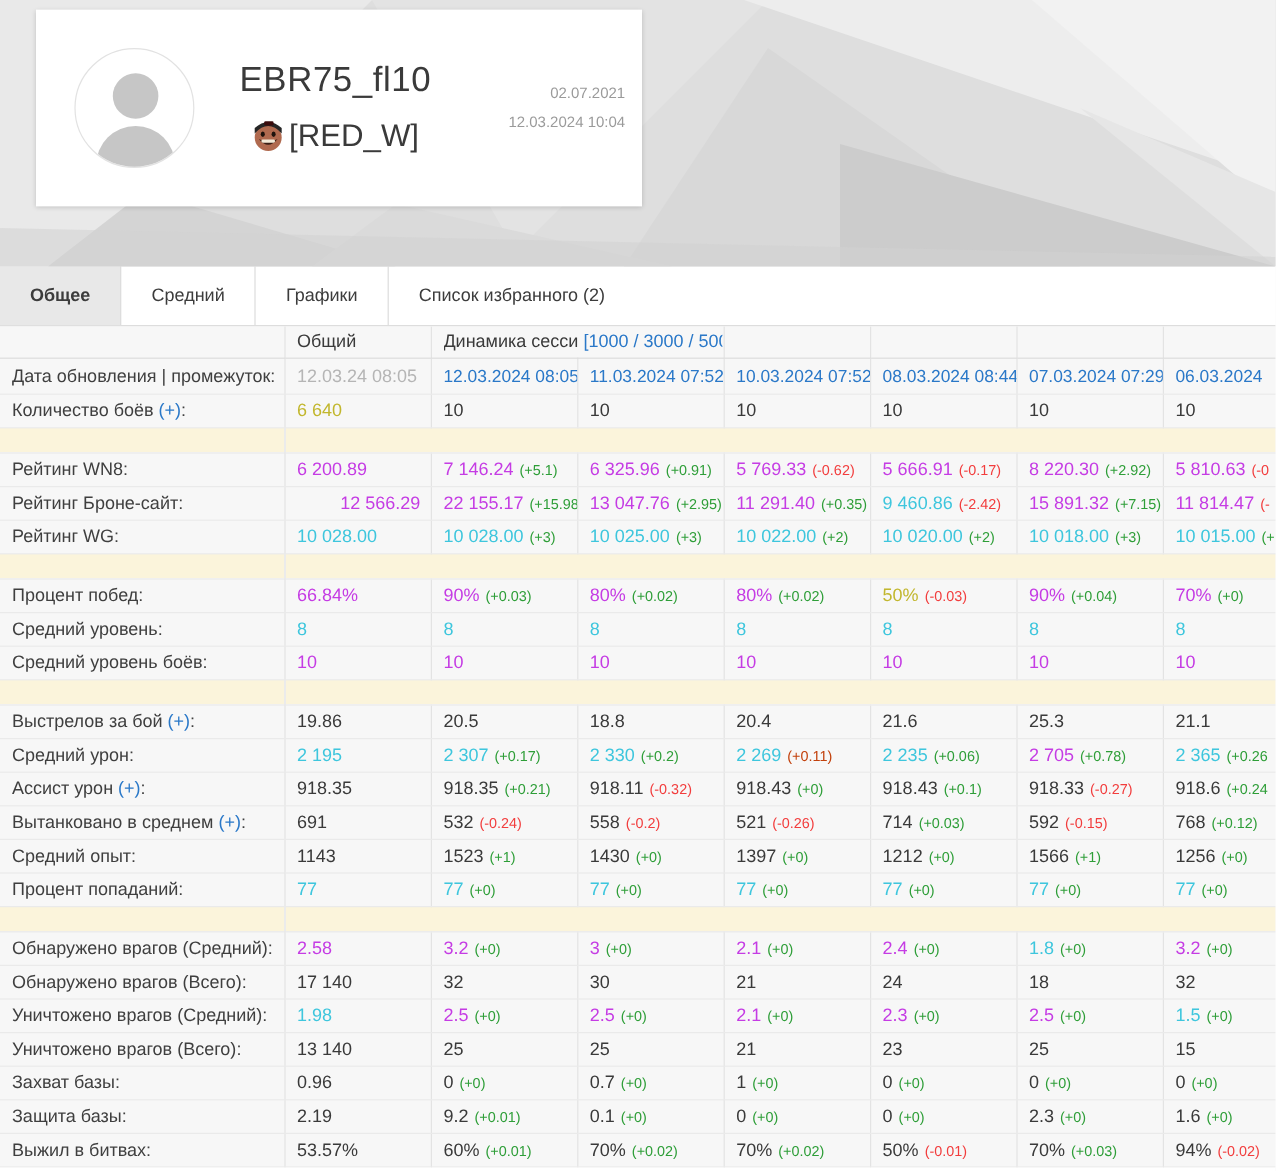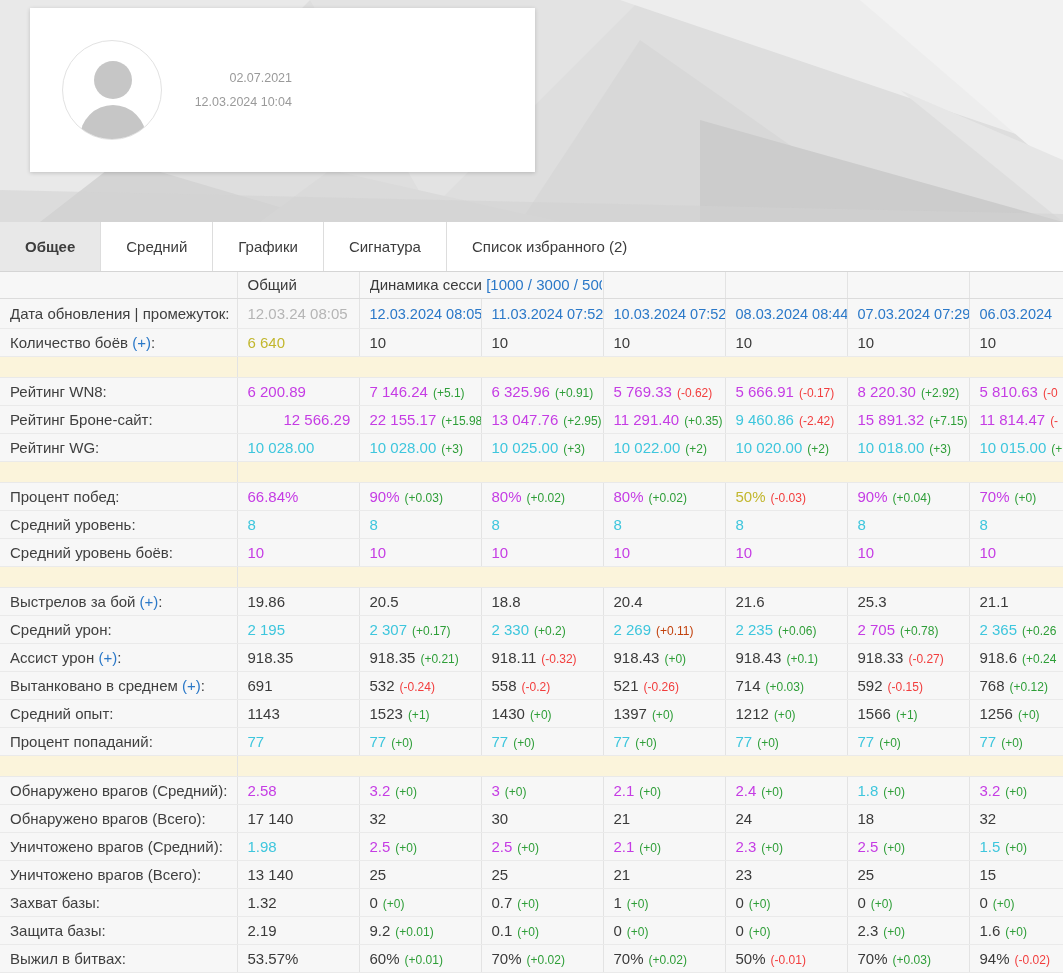--- a/index.html
+++ b/index.html
@@ -68,32 +68,46 @@
     <polygon points="120,160 330,222 40,222" fill="#d4d4d4"></polygon>
     <polygon points="330,170 560,222 260,222" fill="#dadada"></polygon>
     <polygon points="0,190 1063,214 1063,222 0,222" fill="#d2d2d2" opacity="0.55"></polygon>
   </svg>
 
   <div class="profile-card">
     <div class="avatar">
       <div class="head"></div>
       <div class="body"></div>
     </div>
+    <div class="id-block">
+      <div class="player-name">EBR75_fl10</div>
+      <div class="clan-line">
+        <svg viewBox="0 0 24 24">
+          <circle cx="12" cy="13" r="10" fill="#b06a4f"></circle>
+          <path d="M2 10 Q12 -1 22 10 L22 6 Q12 -3 2 6 Z" fill="#262626"></path>
+          <rect x="9" y="1" width="7" height="3" rx="1" fill="#3a0c0c"></rect>
+          <ellipse cx="8" cy="10.5" rx="1.5" ry="2" fill="#1e130d"></ellipse>
+          <ellipse cx="16" cy="10.5" rx="1.5" ry="2" fill="#1e130d"></ellipse>
+          <path d="M5 14 Q12 22.5 19 14 Q12 18 5 14 Z" fill="#3a1f15"></path>
+          <rect x="7" y="14.4" width="10" height="2.4" rx="1" fill="#f2ead8"></rect>
+        </svg>
+        <span>[RED_W]</span>
+      </div>
+    </div>
     <div class="dates-block">
       <div>02.07.2021</div>
       <div>12.03.2024 10:04</div>
     </div>
   </div>
 </div>
 
 <div class="tabbar">
   <div class="tab active">Общее</div>
   <div class="tab">Средний</div>
   <div class="tab">Графики</div>
-  <div class="tab">Сигнатура</div>
   <div class="tab" style="border-right:none;">Список избранного (2)</div>
 </div>
 
 <div class="table-wrap">
   <table class="stats">
     <colgroup>
       <col style="width:237px">
       <col style="width:122px">
         <col style="width:122px">
         <col style="width:122px">
@@ -307,21 +321,21 @@
           <td><span style="color: rgb(58, 58, 58);">13 140</span></td>
           <td><span style="color: rgb(58, 58, 58);">25</span></td>
           <td><span style="color: rgb(58, 58, 58);">25</span></td>
           <td><span style="color: rgb(58, 58, 58);">21</span></td>
           <td><span style="color: rgb(58, 58, 58);">23</span></td>
           <td><span style="color: rgb(58, 58, 58);">25</span></td>
           <td><span style="color: rgb(58, 58, 58);">15</span></td>
         </tr>
         <tr>
           <td class="lbl"><span>Захват базы</span><span>:</span></td>
-          <td><span style="color: rgb(58, 58, 58);">1.32</span></td>
+          <td><span style="color: rgb(58, 58, 58);">0.96</span></td>
           <td><span style="color: rgb(58, 58, 58);">0</span><span class="d" style="color: rgb(46, 158, 56);">(+0)</span></td>
           <td><span style="color: rgb(58, 58, 58);">0.7</span><span class="d" style="color: rgb(46, 158, 56);">(+0)</span></td>
           <td><span style="color: rgb(58, 58, 58);">1</span><span class="d" style="color: rgb(46, 158, 56);">(+0)</span></td>
           <td><span style="color: rgb(58, 58, 58);">0</span><span class="d" style="color: rgb(46, 158, 56);">(+0)</span></td>
           <td><span style="color: rgb(58, 58, 58);">0</span><span class="d" style="color: rgb(46, 158, 56);">(+0)</span></td>
           <td><span style="color: rgb(58, 58, 58);">0</span><span class="d" style="color: rgb(46, 158, 56);">(+0)</span></td>
         </tr>
         <tr>
           <td class="lbl"><span>Защита базы</span><span>:</span></td>
           <td><span style="color: rgb(58, 58, 58);">2.19</span></td>

